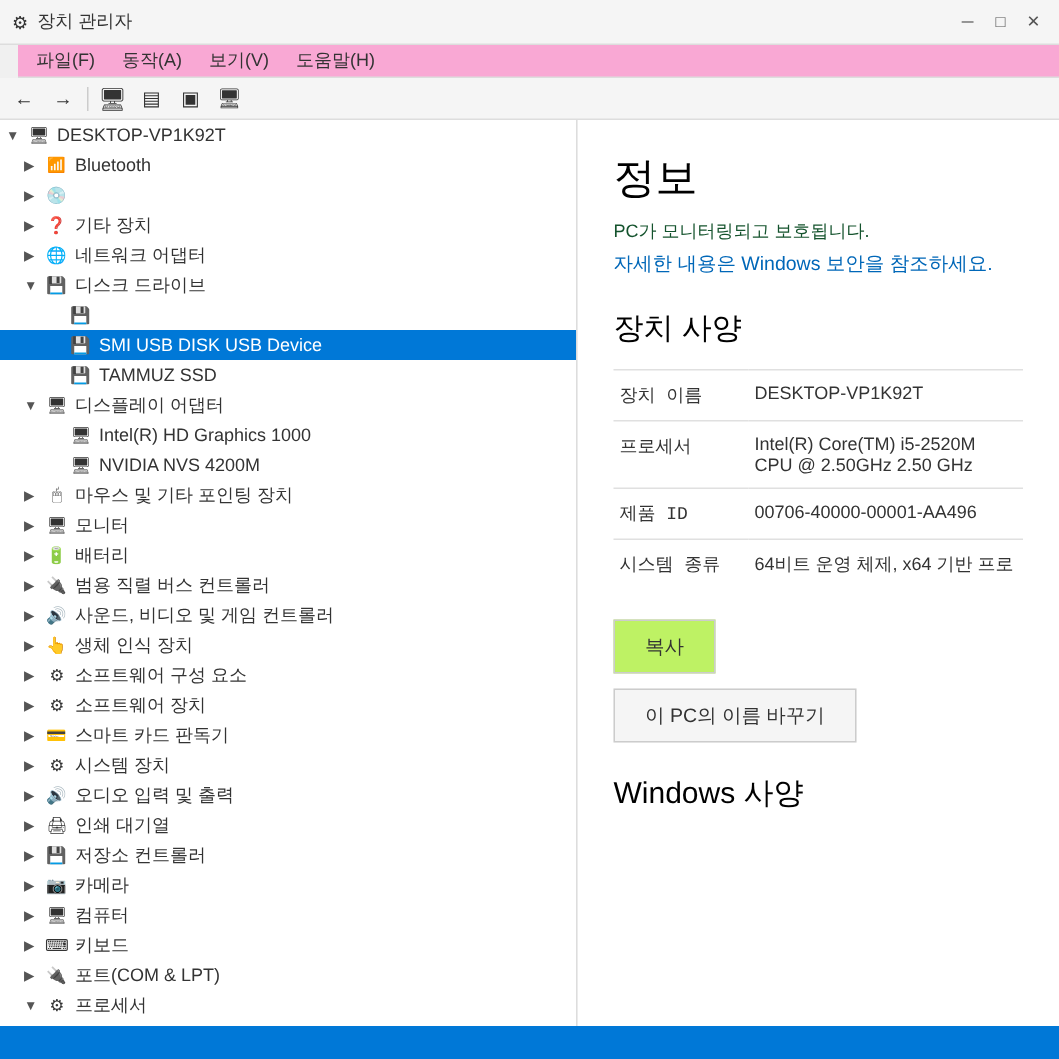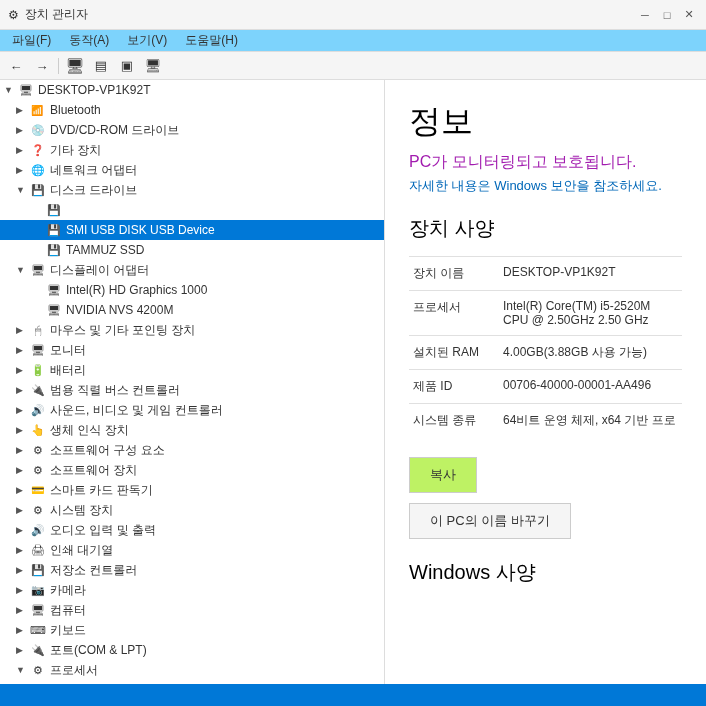--- a/index.html
+++ b/index.html
@@ -43,27 +43,28 @@
       font-size: 11px;
       cursor: pointer;
       color: #555;
       display: flex;
       align-items: center;
       justify-content: center;
     }
 
     
     .menu-bar {
-      background: #7dd3fc;
+      background: #f9a8d4;
       border-bottom: 1px solid #ddd;
       display: flex;
       align-items: center;
       height: 22px;
       padding: 0 4px;
       gap: 2px;
+      margin-left: 12px;
     }
     .menu-item {
       padding: 2px 8px;
       font-size: 12px;
       color: #333;
       cursor: pointer;
     }
 
     
     .toolbar {
@@ -143,30 +144,30 @@
 
     
     .right-panel {
       flex: 1;
       background: #fff;
       overflow-y: auto;
       padding: 20px 24px;
     }
 
     .section-title-main {
-      font-size: 32px;
+      font-size: 28px;
       font-weight: 300;
       color: #000;
       margin-bottom: 8px;
     }
 
     .status-text {
-      font-size: 16px;
+      font-size: 12px;
       font-weight: 400;
-      color: #a21caf;
+      color: #14532d;
       margin-bottom: 4px;
     }
 
     .link-text {
       font-size: 13px;
       color: #0067b8;
       cursor: pointer;
       margin-bottom: 20px;
     }
 
@@ -187,20 +188,21 @@
     }
     .spec-table td {
       padding: 8px 4px;
       vertical-align: top;
       font-size: 12px;
     }
     .spec-table td:first-child {
       color: #333;
       width: 90px;
       font-weight: 400;
+      font-family: Liberation Mono, monospace;
     }
     .spec-table td:last-child {
       color: #333;
     }
 
     .btn {
       display: inline-block;
       padding: 8px 20px;
       background: #bef264;
       border: 1px solid #ccc;
@@ -275,21 +277,20 @@
 
     <div class="tree-item" style="padding-left:16px;">
       <span class="expand-icon">▶</span>
       <span class="icon" style="font-size:10px;">📶</span>
       <span>Bluetooth</span>
     </div>
 
     <div class="tree-item" style="padding-left:16px;">
       <span class="expand-icon">▶</span>
       <span class="icon">💿</span>
-      <span>DVD/CD-ROM 드라이브</span>
     </div>
 
     <div class="tree-item" style="padding-left:16px;">
       <span class="expand-icon">▶</span>
       <span class="icon">❓</span>
       <span>기타 장치</span>
     </div>
 
     <div class="tree-item" style="padding-left:16px;">
       <span class="expand-icon">▶</span>
@@ -465,24 +466,20 @@
       <tbody>
           <tr>
         <td>장치 이름</td>
         <td>DESKTOP-VP1K92T</td>
       </tr>
       <tr>
         <td>프로세서</td>
         <td>Intel(R) Core(TM) i5-2520M CPU @ 2.50GHz   2.50 GHz</td>
       </tr>
       <tr>
-        <td>설치된 RAM</td>
-        <td>4.00GB(3.88GB 사용 가능)</td>
-      </tr>
-      <tr>
         <td>제품 ID</td>
         <td>00706-40000-00001-AA496</td>
       </tr>
       <tr>
         <td>시스템 종류</td>
         <td>64비트 운영 체제, x64 기반 프로</td>
       </tr>
     </tbody>
       </table>
 

